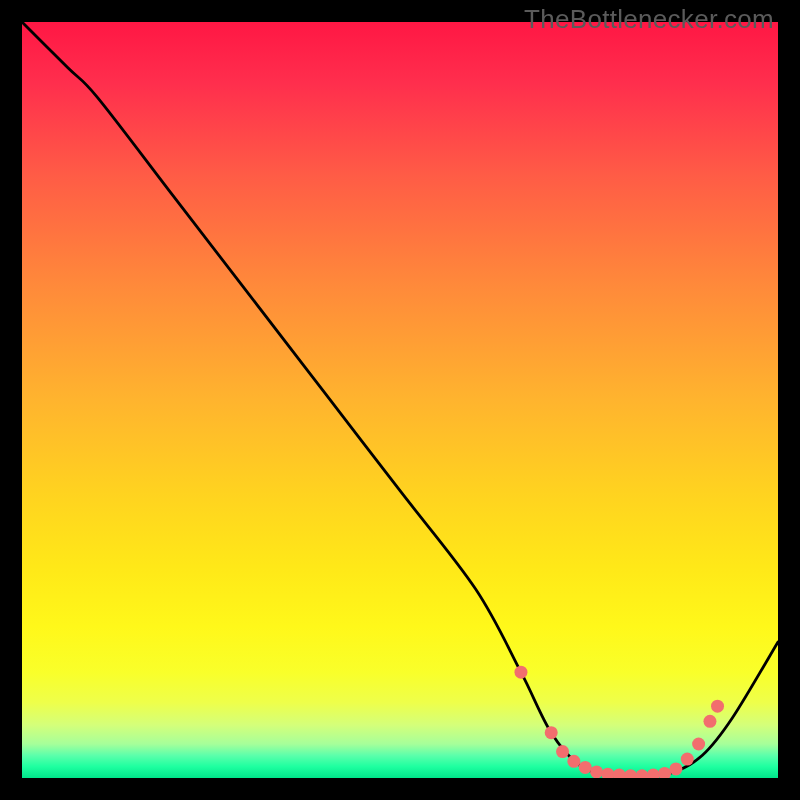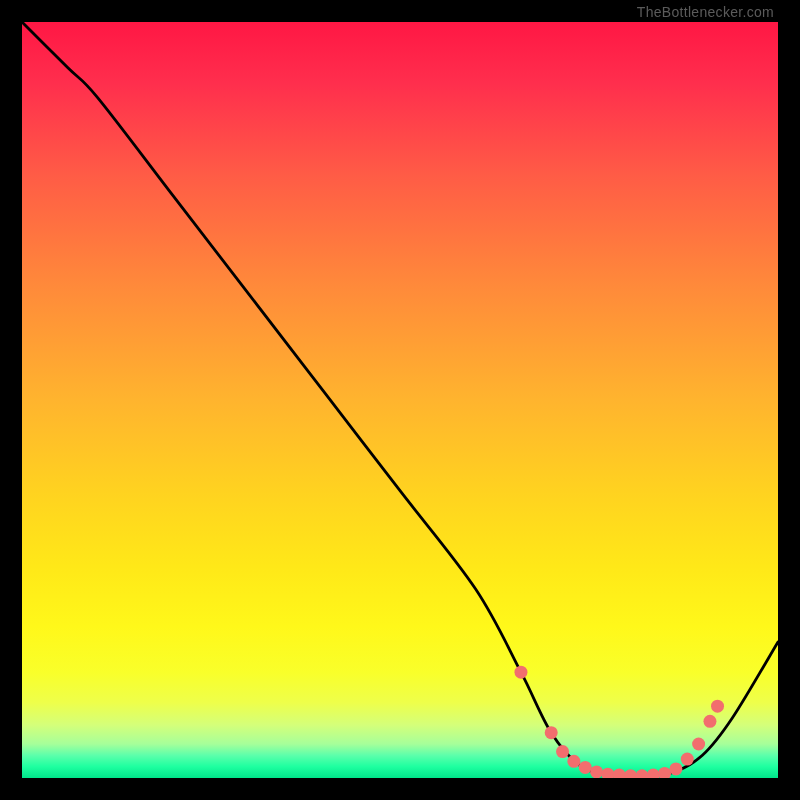--- a/index.html
+++ b/index.html
@@ -17,21 +17,21 @@
     top: 22px;
     width: 756px;
     height: 756px;
     background: #000;
   }
   .watermark {
     position: absolute;
     top: 4px;
     right: 26px;
     color: #5b5b5b;
-    font-size: 14px;
+    font-size: 26px;
     font-weight: 500;
     letter-spacing: 0.3px;
   }
   svg {
     display: block;
   }
 </style>
 </head>
 <body>
 

